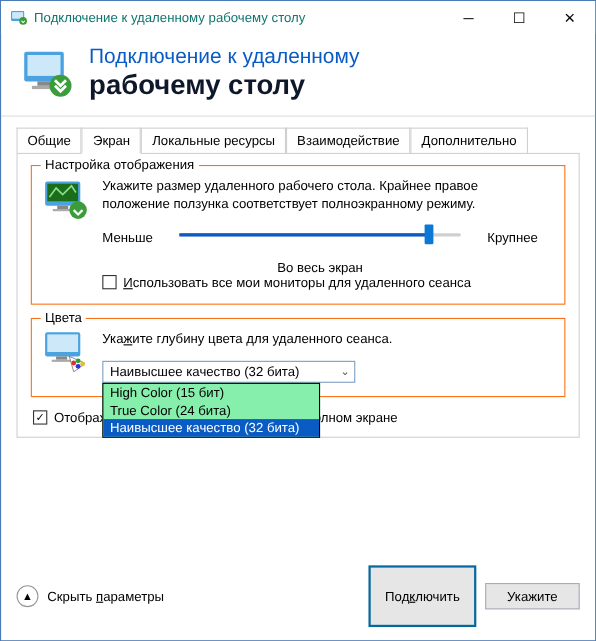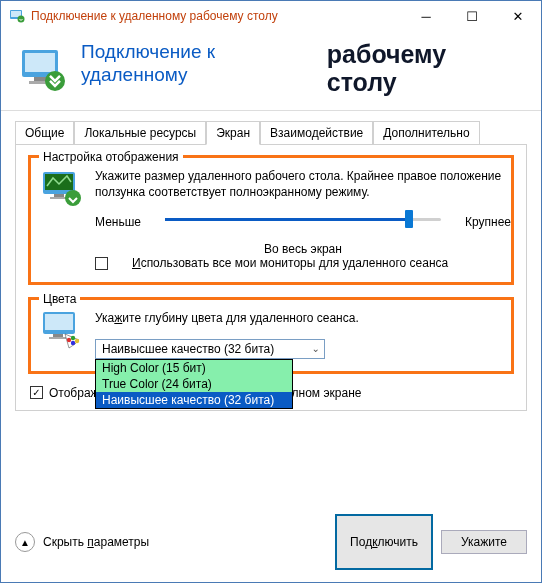--- a/index.html
+++ b/index.html
@@ -1,46 +1,46 @@
 <!DOCTYPE html>
 <html><head>
 <meta charset="utf-8">
 <style>
 * { box-sizing: border-box; font-family: 'Segoe UI', Tahoma, sans-serif; }
 body { margin: 0; padding: 0; background: #fff; width: 542px; height: 583px; overflow: hidden; }
 .window { width: 542px; height: 583px; border: 1px solid #4a7ab5; background: #fff; display: flex; flex-direction: column; }
 .titlebar { display: flex; align-items: center; height: 30px; padding: 0 0 0 8px; background: #fff; }
 .titlebar-icon { width: 16px; height: 16px; margin-right: 6px; }
-.titlebar-text { font-size: 12px; flex: 1; color: #c2410c; }
+.titlebar-text { font-size: 12px; flex: 1; color: #0f766e; }
 .win-controls { display: flex; }
 .win-btn { width: 46px; height: 30px; display: flex; align-items: center; justify-content: center; font-size: 13px; color: #000; }
 .header { padding: 10px 18px 14px 18px; display: flex; align-items: center; border-bottom: 1px solid #ddd; }
 .header-icon { width: 48px; height: 48px; margin-right: 14px; }
-.header-text { display: flex; }
+.header-text { display: flex; flex-direction: column; }
 .header-line1 { font-size: 19px; color: #0a5bc4; line-height: 1.2; }
 .header-line2 { font-size: 25px; font-weight: bold; color: #0f172a; line-height: 1.1; }
 .content { padding: 10px 14px 0 14px; flex: 1; position: relative; }
 .tabs { display: flex; }
 .tab { font-size: 12px; padding: 4px 9px; border: 1px solid #d0d0d0; border-bottom: none; background: #fff; position: relative; margin-right: 0px; }
 .tab.active { background: #fff; z-index: 2; border-bottom: 1px solid #fff; margin-bottom: -1px; }
 .tab-panel { border: 1px solid #d0d0d0; padding: 10px 12px; position: relative; z-index: 1; }
-.group { border: 3px solid #f97316; padding: 10px 0 12px 10px; margin-bottom: 12px; position: relative; }
+.group { border: 1px solid #f97316; padding: 10px 24px 12px 10px; margin-bottom: 12px; position: relative; }
 .group-title { position: absolute; top: -8px; left: 8px; background: #fff; padding: 0 4px; font-size: 12px; }
 .group-body { display: flex; gap: 12px; }
 .group-icon { width: 42px; height: 42px; flex-shrink: 0; }
 .group-content { flex: 1; font-size: 12px; }
 .desc { font-size: 12px; margin-bottom: 12px; line-height: 1.35; }
 .slider-row { display: flex; align-items: center; gap: 24px; margin-bottom: 10px; }
 .slider-label { font-size: 12px; }
 .slider { flex: 1; position: relative; height: 20px; }
 .slider-track { height: 3px; background: #d0d0d0; border-radius: 2px; position: absolute; top: 6px; left: 0; right: 0; }
 .slider-fill { height: 3px; background: #0a5bc4; position: absolute; top: 6px; left: 0; width: 88%; }
 .slider-thumb { width: 8px; height: 18px; background: #0a78d4; position: absolute; top: -2px; left: 87%; border-radius: 1px; }
 .slider-value { text-align: center; font-size: 12px; }
-.checkbox-row { display: flex; align-items: center; gap: 24px; font-size: 12px; }
+.checkbox-row { display: flex; align-items: center; gap: 6px; font-size: 12px; }
 .checkbox { width: 13px; height: 13px; border: 1px solid #333; display: inline-flex; align-items: center; justify-content: center; font-size: 10px; background: #fff; }
 .underline { text-decoration: underline; }
 .select { border: 1px solid #7a9ec4; background: #fff; font-size: 12px; padding: 2px 20px 2px 6px; position: relative; width: 230px; display: inline-block; }
 .select-arrow { position: absolute; right: 4px; top: 3px; font-size: 10px; color: #555; }
 .dropdown { position: absolute; left: 0; top: 100%; width: 198px; border: 1px solid #000; background: #86efac; z-index: 10; }
 .dropdown-item { font-size: 12px; padding: 1px 6px; white-space: nowrap; }
 .dropdown-item.selected { background: #0a5bc4; color: #fff; }
 .select-wrap { position: relative; display: inline-block; }
 .lower-check { display: flex; align-items: center; gap: 6px; font-size: 12px; margin-top: 8px; padding-left: 2px; }
 .footer { display: flex; align-items: center; padding: 12px 14px; gap: 8px; border-top: 0; }
@@ -86,22 +86,22 @@
     </span>
     <div class="header-text">
       <span class="header-line1">Подключение к удаленному</span>
       <span class="header-line2">рабочему столу</span>
     </div>
   </div>
 
   <div class="content">
     <div class="tabs">
       <div class="tab">Общие</div>
+      <div class="tab active">Экран</div>
       <div class="tab">Локальные ресурсы</div>
-      <div class="tab active">Экран</div>
       <div class="tab">Взаимодействие</div>
       <div class="tab">Дополнительно</div>
     </div>
 
     <div class="tab-panel">
 
       <div class="group">
         <div class="group-title">Настройка отображения</div>
         <div class="group-body">
           <span class="group-icon">

